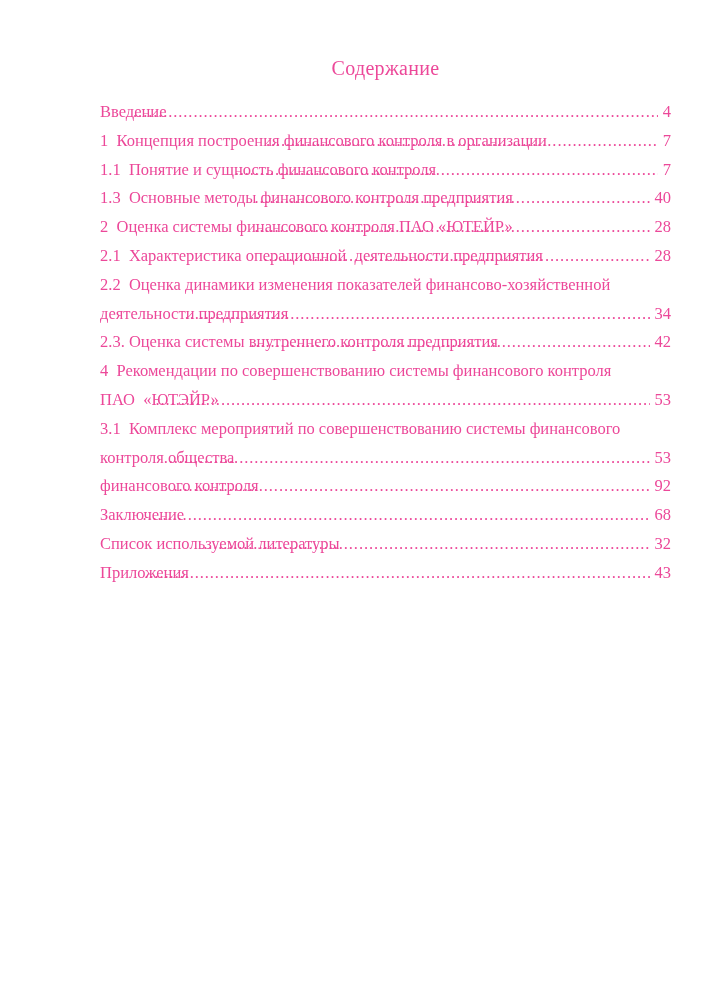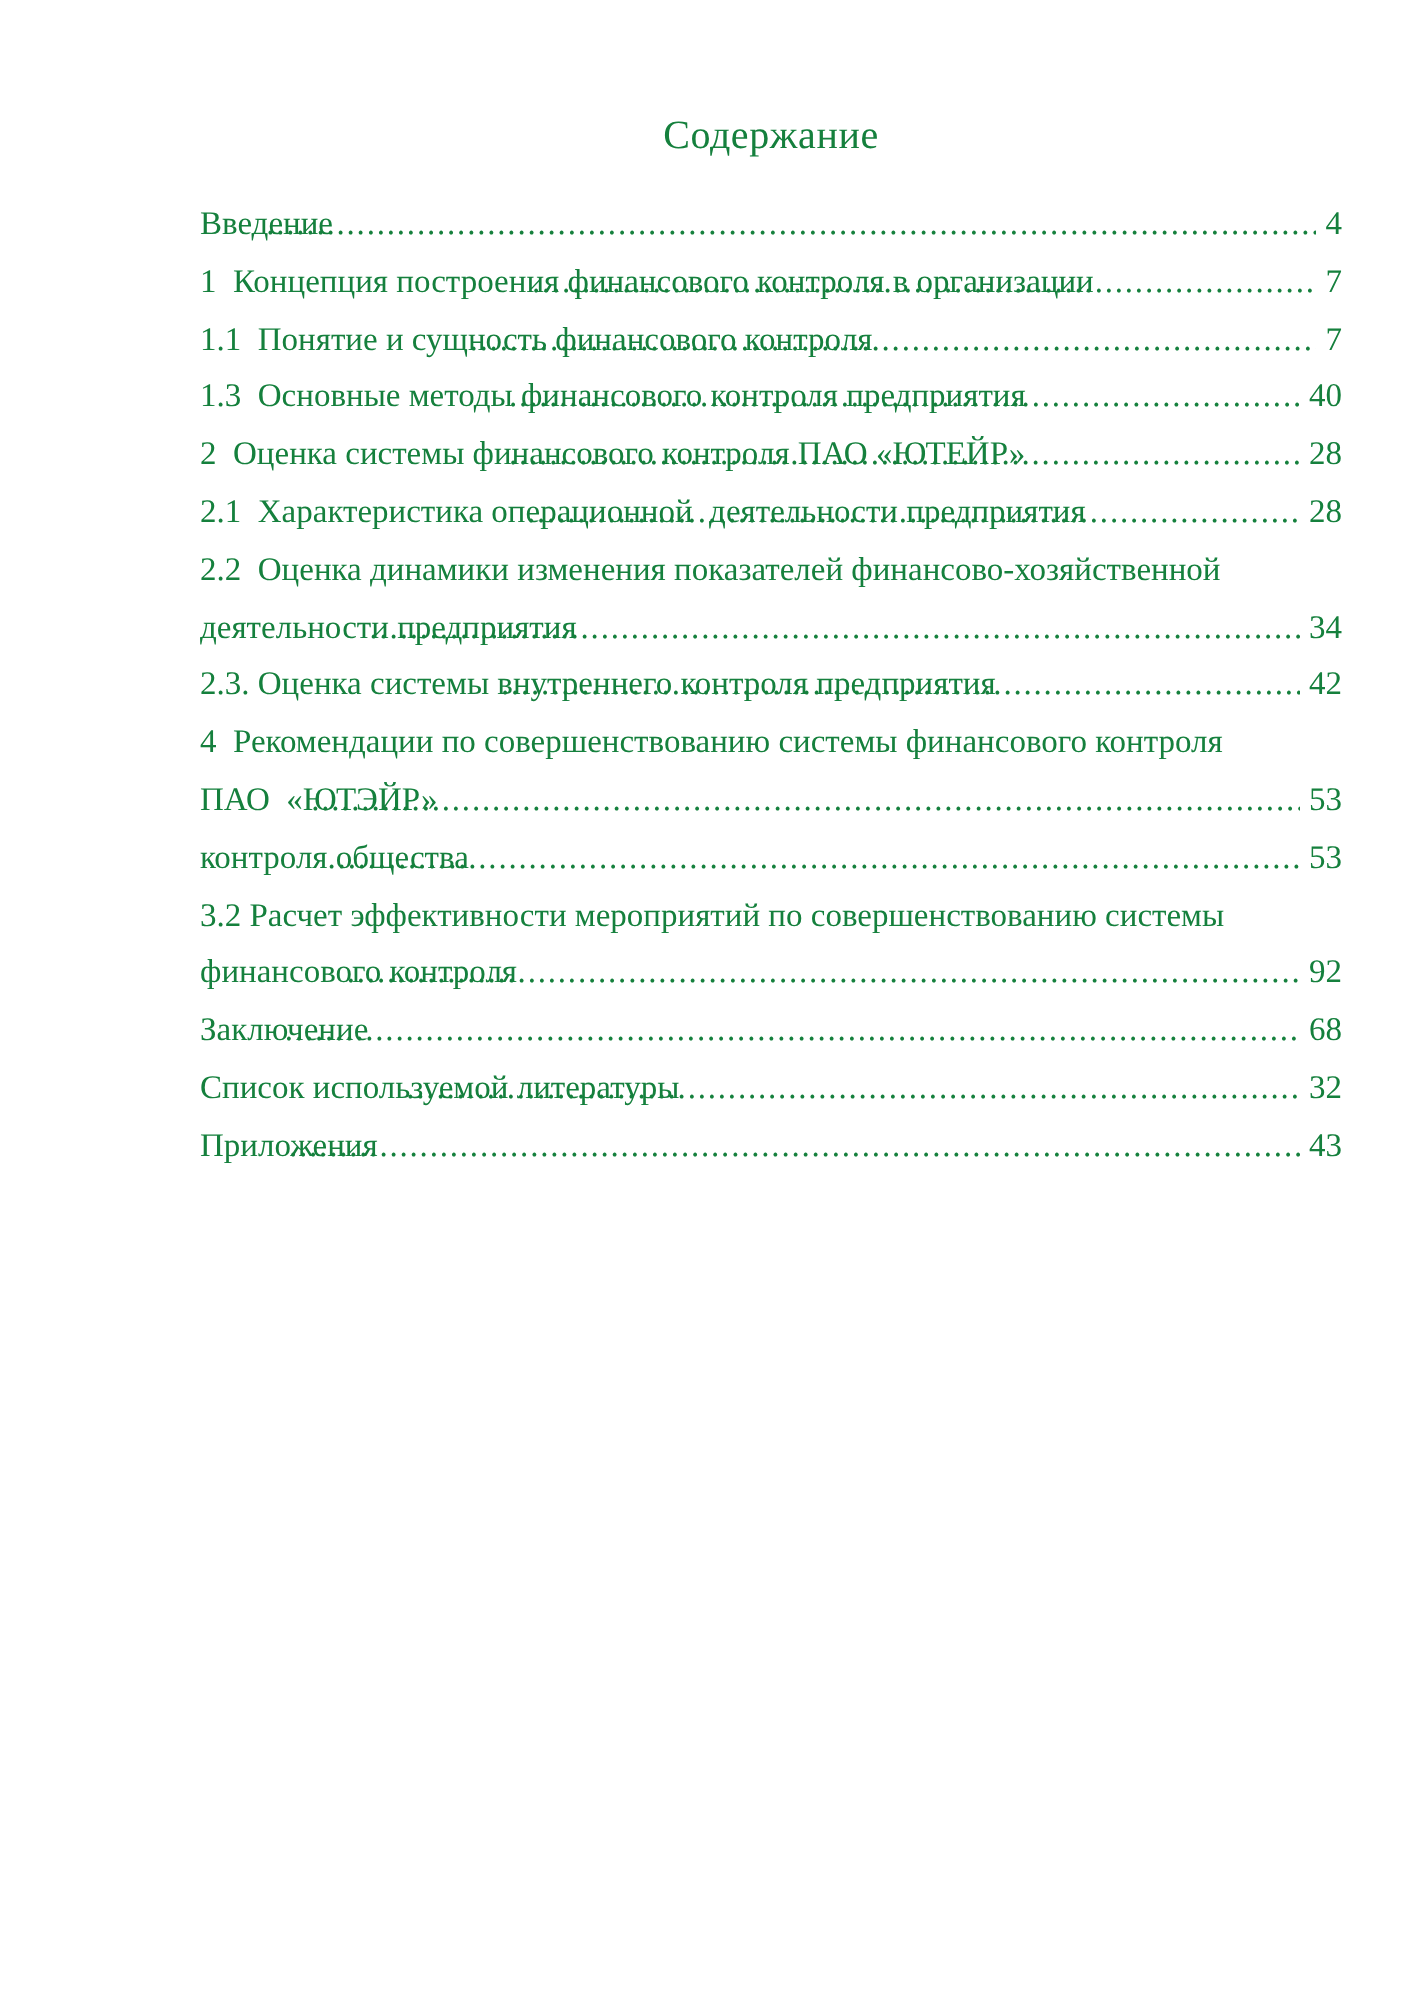--- a/index.html
+++ b/index.html
@@ -7,21 +7,21 @@
     padding: 0;
     background: #e9e9e9;
   }
   .page-sheet {
     position: relative;
     width: 708px;
     height: 1000px;
     background: #ffffff;
     overflow: hidden;
     font-family: "Liberation Serif", "DejaVu Serif", serif;
-    color: #15803d;
+    color: #ec4899;
   }
   .content {
     position: absolute;
     left: 100px;
     top: 56px;
     width: 571px;
   }
   .doc-title {
     font-size: 20px;
     line-height: 24px;
@@ -132,32 +132,32 @@
         <span class="dots"></span>
         <span class="page"></span>
     </div>
 
     <div class="toc-row">
       <span class="text">ПАО  «ЮТЭЙР»</span>
         <span class="dots"></span>
         <span class="page">53</span>
     </div>
 
+    <div class="toc-row cont">
+      <span class="text">3.1  Комплекс мероприятий по совершенствованию системы финансового</span>
+        <span class="dots"></span>
+        <span class="page"></span>
+    </div>
 
     <div class="toc-row">
       <span class="text">контроля общества </span>
         <span class="dots"></span>
         <span class="page">53</span>
     </div>
 
-    <div class="toc-row cont">
-      <span class="text">3.2 Расчет эффективности мероприятий по совершенствованию системы</span>
-        <span class="dots"></span>
-        <span class="page"></span>
-    </div>
 
     <div class="toc-row">
       <span class="text">финансового контроля </span>
         <span class="dots"></span>
         <span class="page">92</span>
     </div>
 
     <div class="toc-row">
       <span class="text">Заключение </span>
         <span class="dots"></span>

